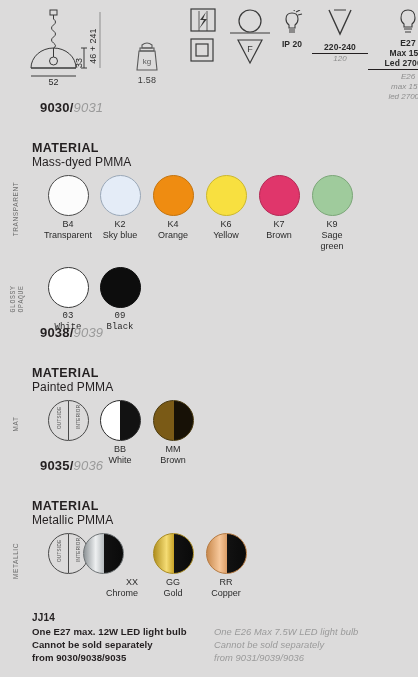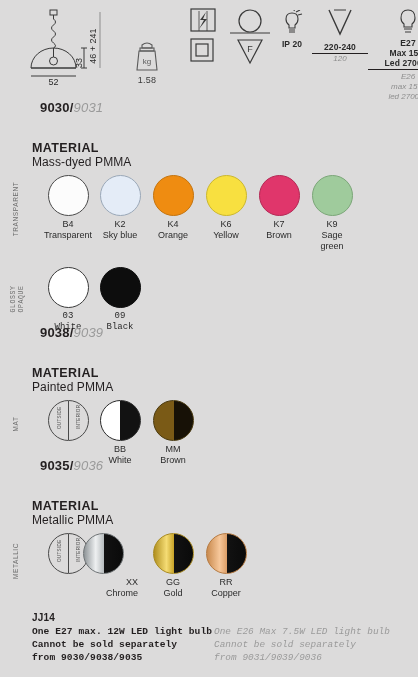--- a/index.html
+++ b/index.html
@@ -198,21 +198,20 @@
     width: 370px;
   }
   .bn-code {
     font-weight: bold;
     font-size: 10px;
     letter-spacing: .2px;
   }
   .bn-cols {
     display: flex;
     margin-top: 2px;
-    font-family: Liberation Mono, monospace;
   }
   .bn-left {
     width: 182px;
     font-weight: bold;
     font-size: 9.6px;
     line-height: 13px;
     color: #231f20;
     letter-spacing: .05px;
   }
   .bn-right {

